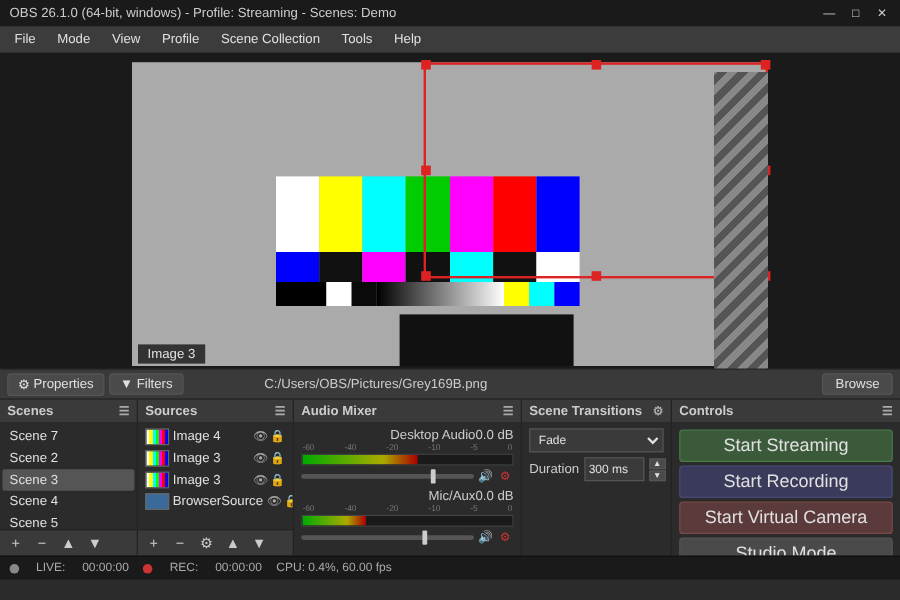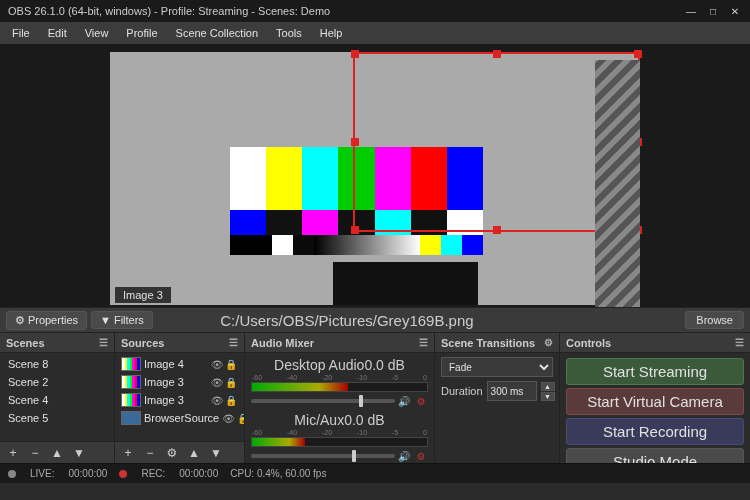--- a/index.html
+++ b/index.html
@@ -117,21 +117,21 @@
       color: #e0e0e0;
     }
     .prop-label {
       font-size: 11px;
       color: #ccc;
       margin-left: 4px;
       margin-top: 44px;
     }
     .prop-path {
       flex: 1;
-      font-size: 15px;
+      font-size: 11px;
       color: #ccc;
       margin-left: 4px;
     }
     .browse-btn {
       padding: 2px 10px;
       background: #4a4a4a;
       border: 1px solid #555;
       border-radius: 3px;
       cursor: pointer;
       font-size: 11px;
@@ -257,23 +257,23 @@
 
     
     #audio-panel {
       width: 190px;
     }
     .audio-channel {
       padding: 2px 4px;
     }
     .audio-channel-header {
       display: flex;
-      justify-content: center;
-      align-items: center;
-      font-size: 14px;
+      justify-content: flex-end;
+      align-items: center;
+      font-size: 11px;
       color: #ccc;
       margin-bottom: 1px;
     }
     .audio-meter-container {
       height: 10px;
       background: #1a1a1a;
       border: 1px solid #444;
       position: relative;
       margin-bottom: 2px;
       overflow: hidden;
@@ -436,21 +436,21 @@
   <span id="title-bar-text">OBS 26.1.0 (64-bit, windows) - Profile: Streaming - Scenes: Demo</span>
   <div id="window-controls">
     <div class="win-btn">—</div>
     <div class="win-btn">□</div>
     <div class="win-btn">✕</div>
   </div>
 </div>
 
 <div id="menu-bar">
   <span class="menu-item">File</span>
-  <span class="menu-item">Edit</span>
+  <span class="menu-item">Mode</span>
   <span class="menu-item">View</span>
   <span class="menu-item">Profile</span>
   <span class="menu-item">Scene Collection</span>
   <span class="menu-item">Tools</span>
   <span class="menu-item">Help</span>
 </div>
 
 <div id="preview-area">
 
   <div style="position:absolute;left:0;top:0;width:110px;height:263px;background:#1a1a1a;"></div>
@@ -529,22 +529,23 @@
 <div id="panels-row">
 
   <div class="panel" id="scenes-panel">
     <div class="panel-header">
       <span>Scenes</span>
       <div class="panel-header-icons">
         <span style="cursor:pointer;color:#aaa;">☰</span>
       </div>
     </div>
     <div class="panel-content">
-      <div class="scene-item" id="scene-1">Scene 8</div>
+      <div class="scene-item" id="scene-1">Scene 7</div>
       <div class="scene-item" id="scene-2">Scene 2</div>
+      <div class="scene-item active" id="scene-3">Scene 3</div>
       <div class="scene-item" id="scene-4">Scene 4</div>
       <div class="scene-item" id="scene-5">Scene 5</div>
 
     </div>
     <div class="panel-footer">
       <div class="footer-icon-btn">+</div>
       <div class="footer-icon-btn">−</div>
       <div class="footer-icon-btn">▲</div>
       <div class="footer-icon-btn">▼</div>
     </div>
@@ -693,22 +694,22 @@
 
   <div class="panel" id="controls-panel">
     <div class="panel-header">
       <span>Controls</span>
       <div class="panel-header-icons">
         <span style="cursor:pointer;color:#aaa;">☰</span>
       </div>
     </div>
     <div class="panel-content">
       <button class="ctrl-btn stream-btn">Start Streaming</button>
+      <button class="ctrl-btn record-btn">Start Recording</button>
       <button class="ctrl-btn virtual-btn">Start Virtual Camera</button>
-      <button class="ctrl-btn record-btn">Start Recording</button>
       <button class="ctrl-btn">Studio Mode</button>
       <button class="ctrl-btn">Settings</button>
 
     </div>
   </div>
 
 </div>
 
 <div id="status-bar">
   <div class="status-item">

